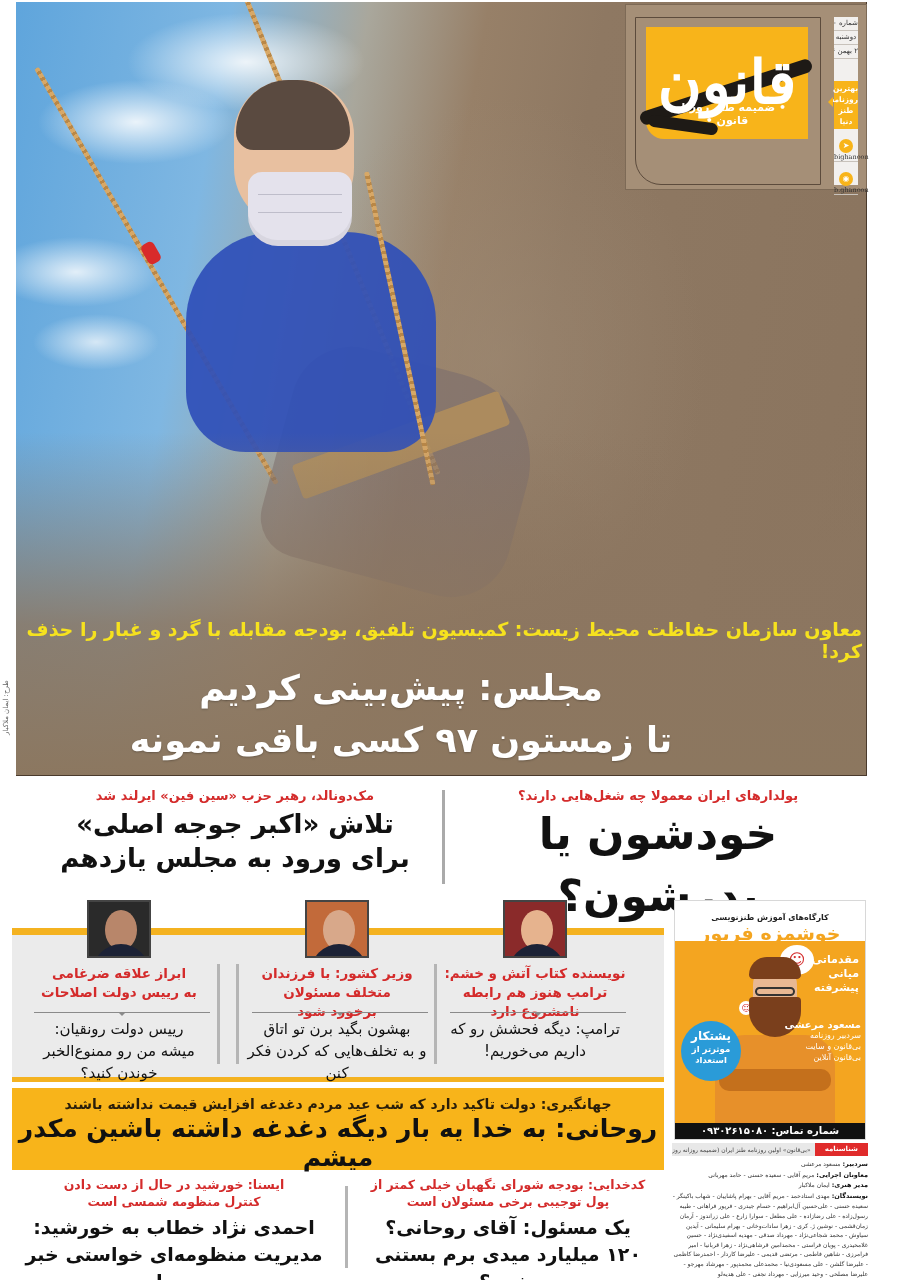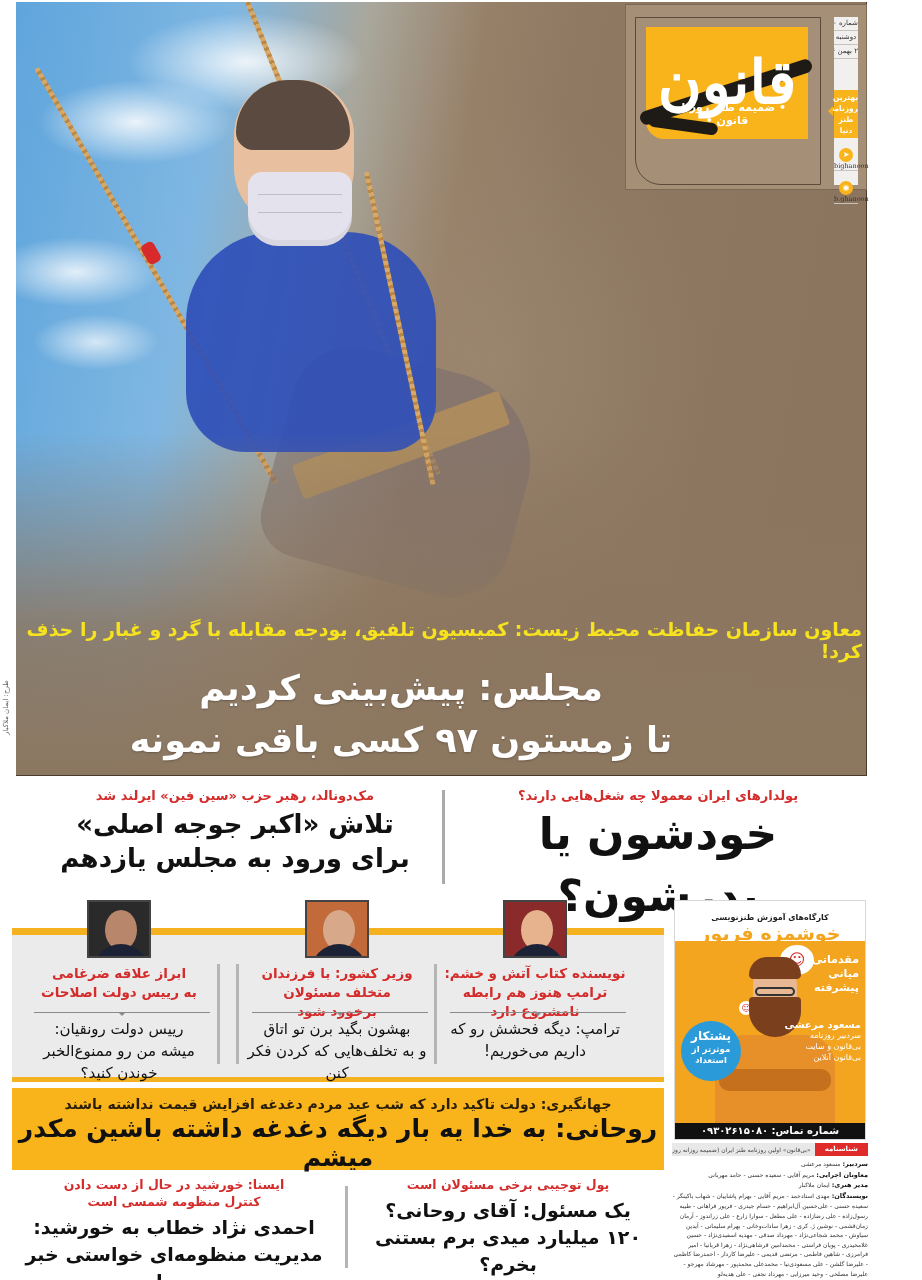--- a/index.html
+++ b/index.html
@@ -67,21 +67,21 @@
   .logo-word {
     position: absolute; left: 0; right: 0; top: 20px; text-align: center;
     color: #ffffff; font-family: "DejaVu Serif", serif; font-weight: bold; font-size: 60px; line-height: 70px;
   }
   .logo-swash { position: absolute; left: -10px; top: 58px; width: 180px; height: 14px; background: #1e1a16; border-radius: 10px; transform: rotate(-18deg); }
   .logo-swash2 { position: absolute; left: 2px; top: 92px; width: 70px; height: 12px; background: #1e1a16; border-radius: 10px; transform: rotate(8deg); }
   .logo-tagline { position: absolute; left: 6px; right: 6px; bottom: 12px; text-align: center; color: #ffffff; font-size: 11px; font-weight: bold; }
 
   .info-col { position: absolute; right: 8px; top: 12px; width: 24px; height: 168px; background: #f2f0ee; }
   .info-cell { font-size: 7px; line-height: 13px; text-align: center; color: #333; border-bottom: 1px solid #c8c2bb; white-space: nowrap; overflow: hidden; }
-  .info-promo { background: #f8b41a; color: #fff; font-size: 7.5px; line-height: 11px; text-align: center; padding: 2px 0; margin-top: 31px; font-weight: bold; position: relative; }
+  .info-promo { background: #f8b41a; color: #fff; font-size: 7.5px; line-height: 11px; text-align: center; padding: 2px 0; margin-top: 22px; font-weight: bold; position: relative; }
   .info-promo::before { content: ""; position: absolute; left: -6px; top: 16px; border: 5px solid transparent; border-right-color: #f8b41a; border-left: 0; }
   .social { text-align: center; padding-top: 4px; border-bottom: 1px solid #c8c2bb; }
   .social-icon { display: inline-block; width: 14px; height: 14px; border-radius: 50%; background: #f8b41a; color: #fff; font-size: 8px; line-height: 14px; }
   .social-label { display: block; font-size: 6.5px; color: #333; font-family: "DejaVu Serif", serif; direction: ltr; }
 
   
   .row2-divider { position: absolute; left: 442px; top: 790px; width: 3px; height: 94px; background: #aaaaaa; }
   .story-right { position: absolute; left: 452px; top: 788px; width: 412px; text-align: center; }
   .story-right .kicker { color: #d42b2b; font-size: 13px; font-weight: bold; }
   .story-right .title { font-size: 44px; font-weight: bold; color: #111; line-height: 62px; letter-spacing: -0.5px; }
@@ -261,20 +261,21 @@
 </div>
 
 <div class="lead-banner">
   <div class="kicker">جهانگیری: دولت تاکید دارد که شب عید مردم دغدغه افزایش قیمت نداشته باشند</div>
   <div class="title">روحانی: به خدا یه بار دیگه دغدغه داشته باشین مکدر میشم</div>
 </div>
 
 <div class="bottom-vbar" style="left:345px; top:1186px; height:82px;"></div>
 <div class="bottom-story" style="left:352px; width:312px;">
   <div class="kicker">
+    <div>کدخدایی: بودجه شورای نگهبان خیلی کمتر از</div>
     <div>پول توجیبی برخی مسئولان است</div>
   </div>
   <div class="title">
     <div>یک مسئول: آقای روحانی؟</div>
     <div>۱۲۰ میلیارد میدی برم بستنی بخرم؟</div>
   </div>
 </div>
 
 <div class="bottom-story" style="left:14px; width:320px;">
   <div class="kicker">

